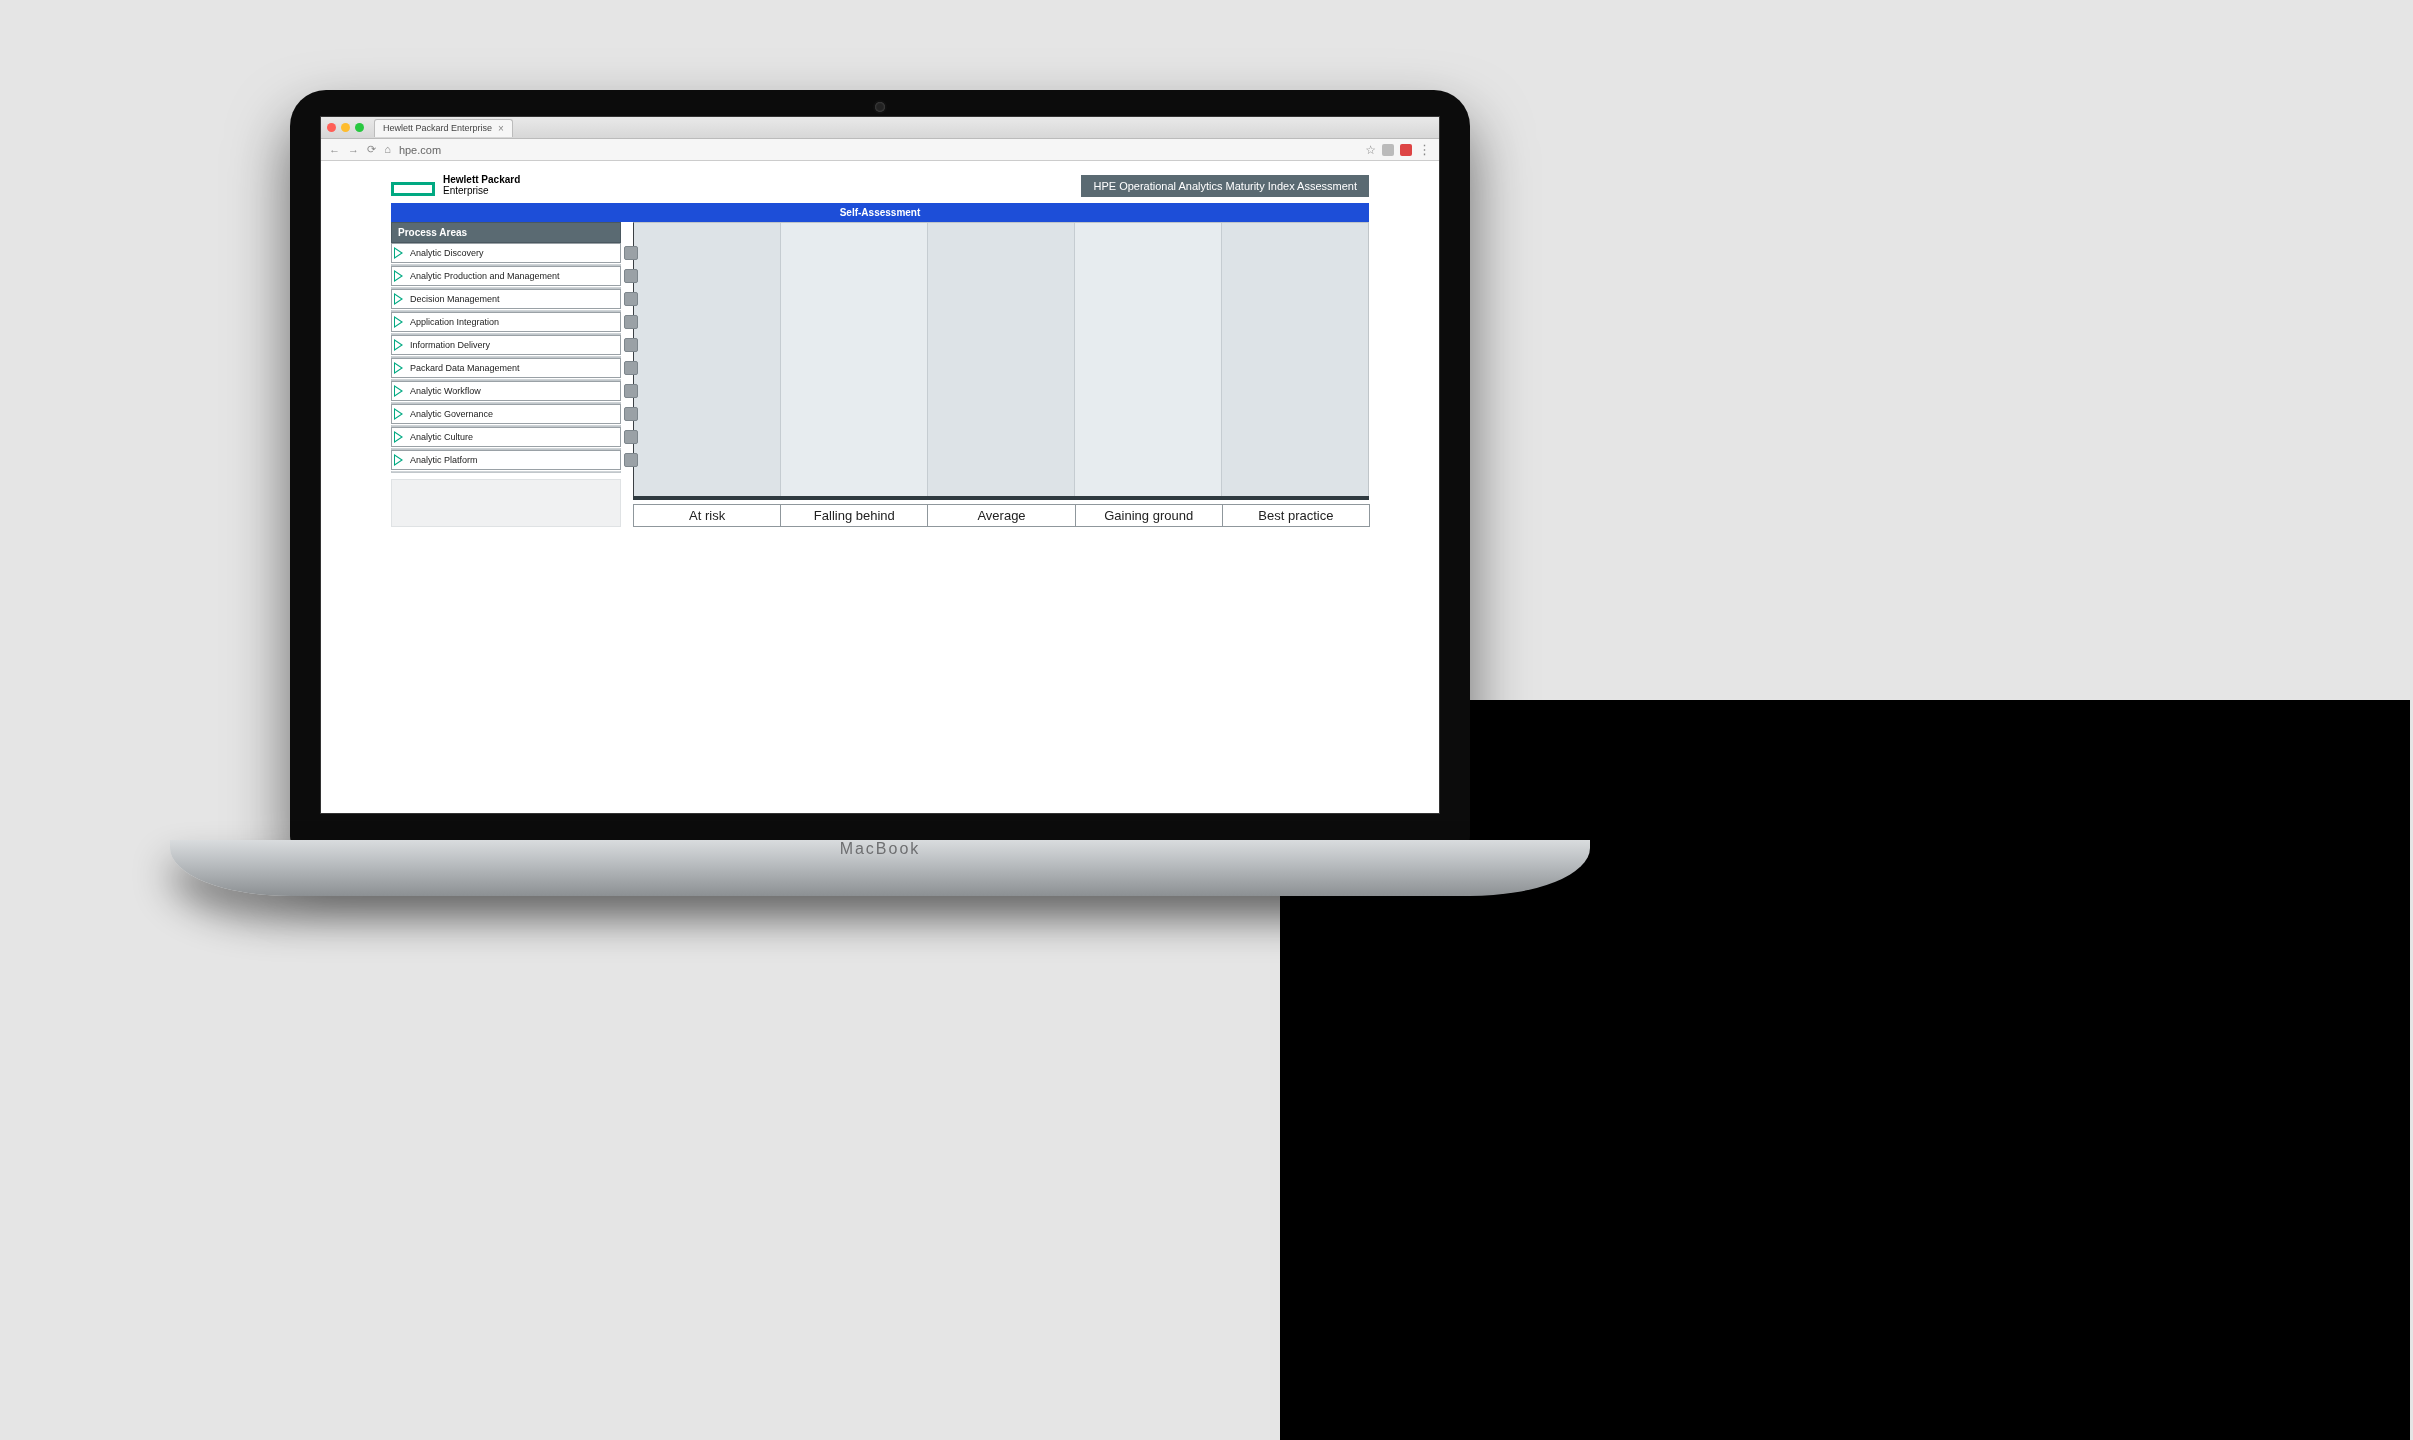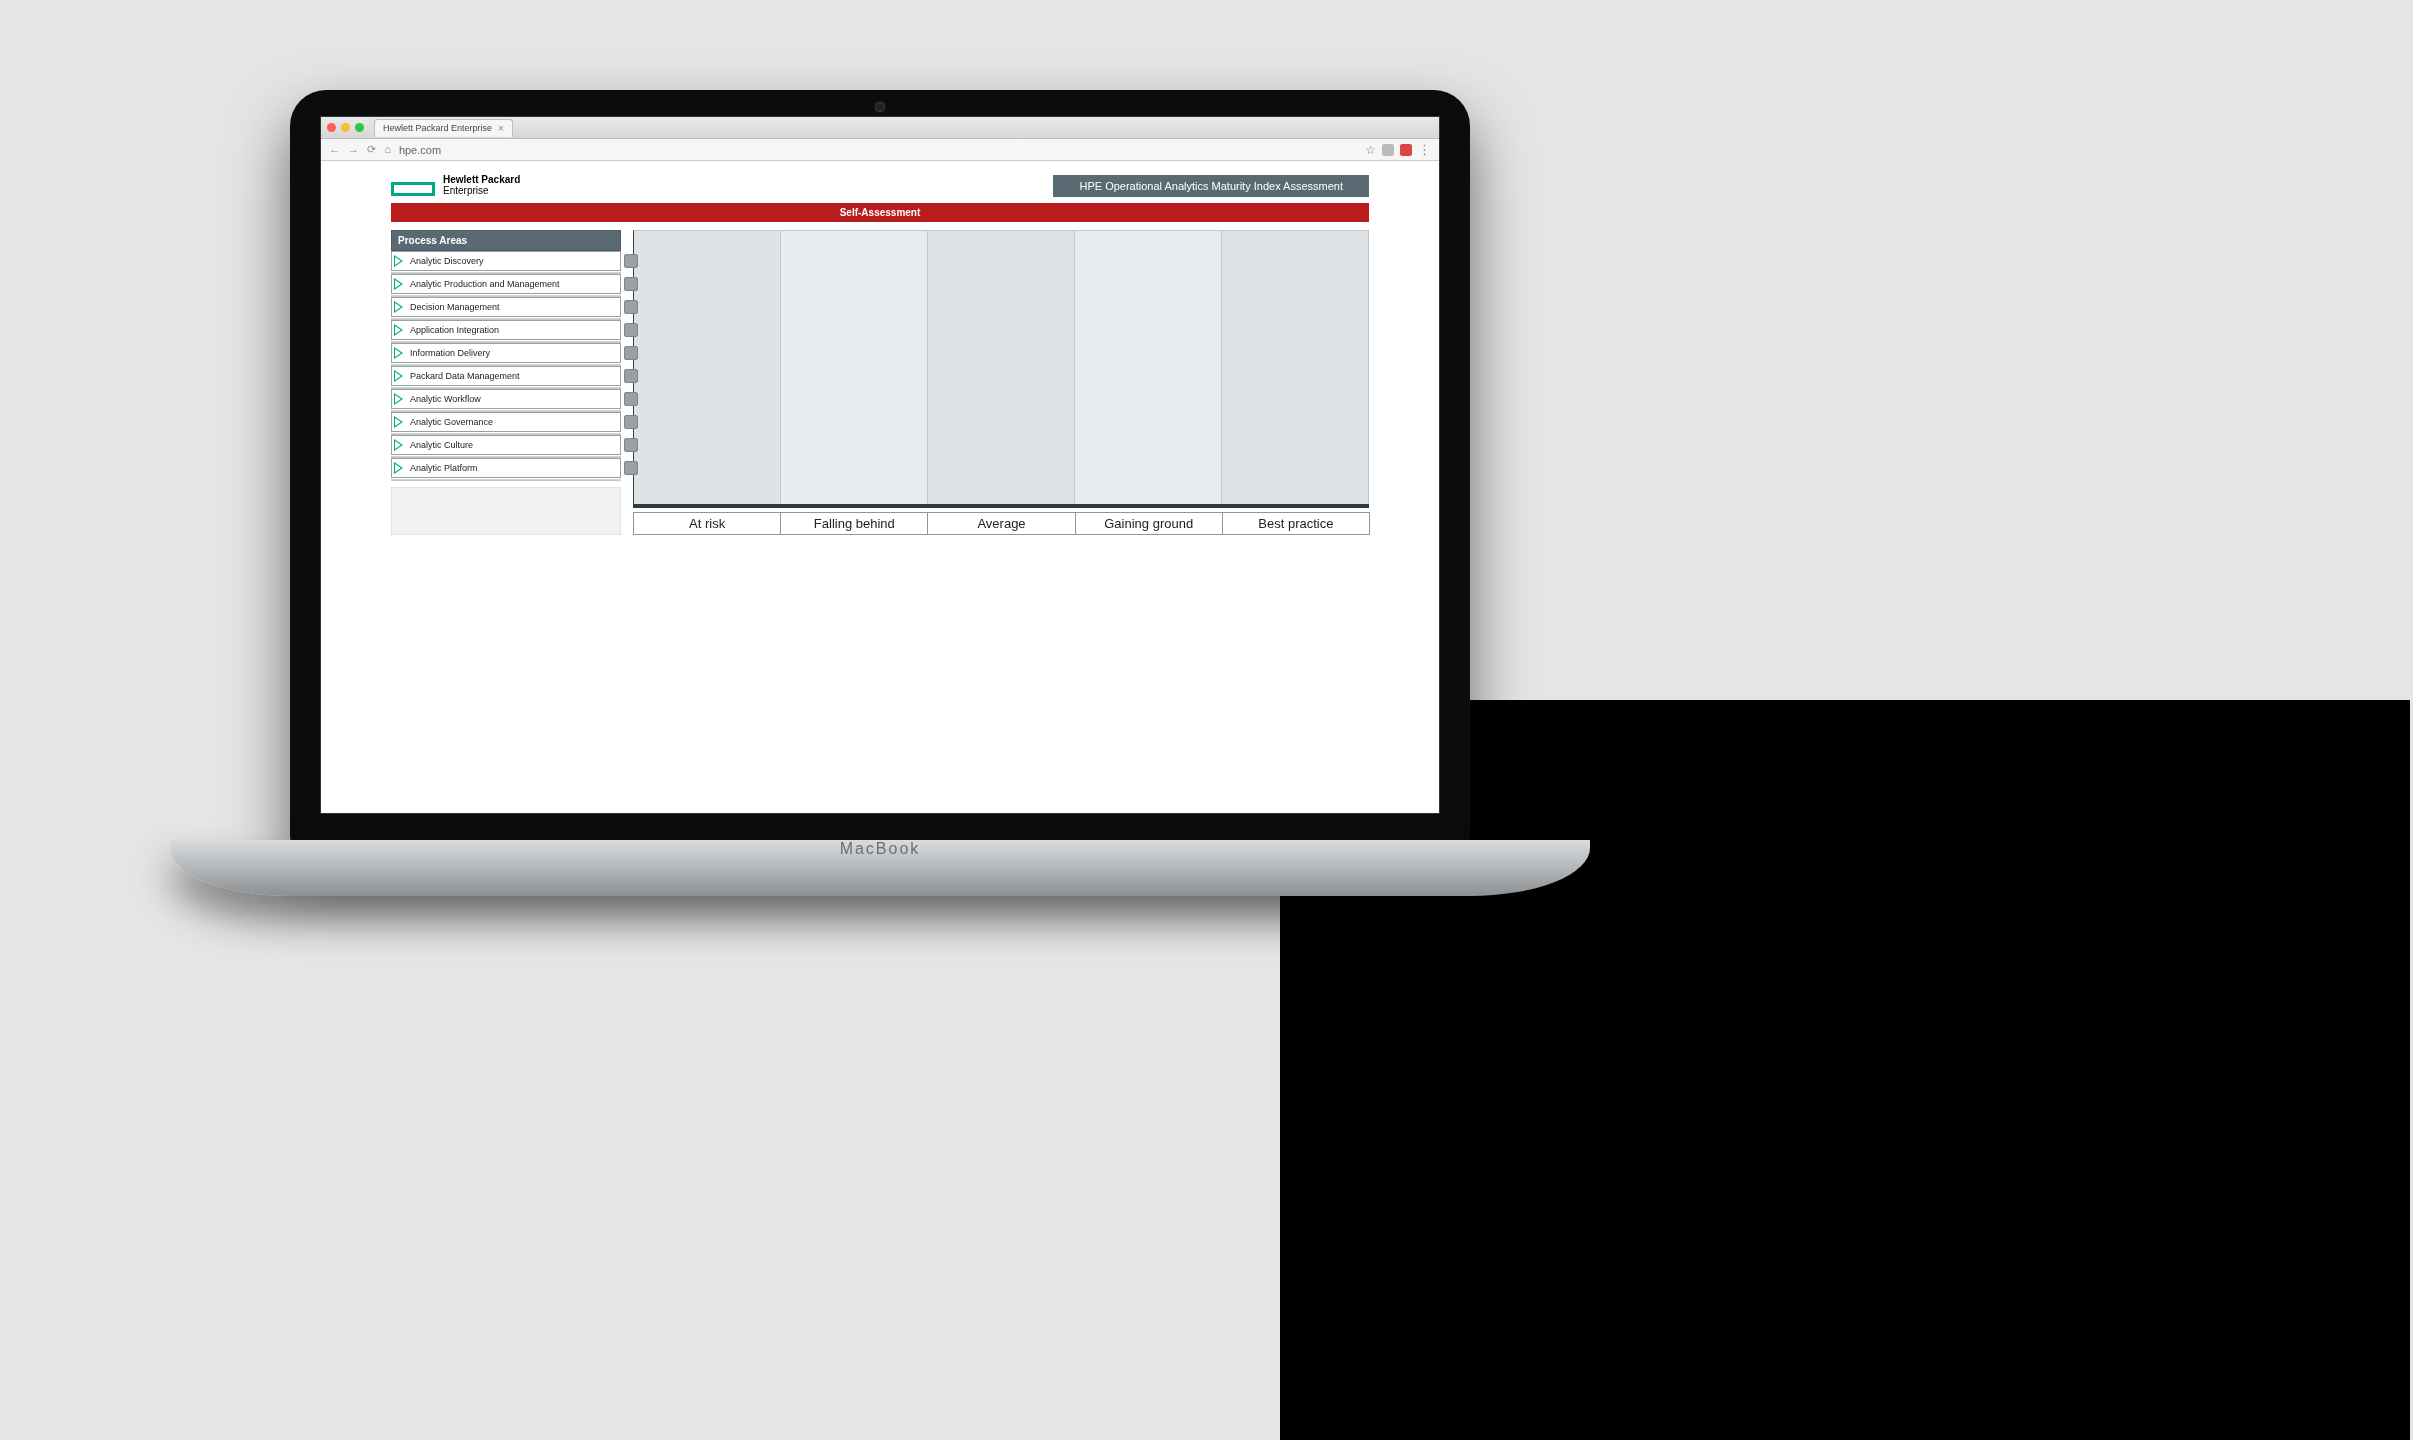--- a/index.html
+++ b/index.html
@@ -67,25 +67,25 @@
   }
   .header-row { display:flex; align-items:flex-start; gap: 24px; margin-bottom:6px;}
   .logo { display:flex; align-items:flex-end; gap:8px; }
   .logo-block {
     width: 44px; height: 14px; border: 3px solid #01a982; background:#fff;
   }
   .logo-text { line-height:1.05; font-size:10px; color:#000;}
   .logo-text b { font-weight:700; }
   .title-pill {
     margin-left:auto;
-    background:#5a6a72; color:#fff; padding:5px 26px; font-size:11px;
+    background:#5a6a72; color:#fff; padding:5px 12px; font-size:11px;
   }
   .subheader {
-    background:#b91c1c; color:#fff; text-align:center; padding:4px 0;
-    font-size:10px; font-weight:600; margin-bottom:8px;
+    background:#1d4ed8; color:#fff; text-align:center; padding:4px 0;
+    font-size:10px; font-weight:600; 
   }
   .body-row { display:flex; gap:12px;border-radius:14px; }
   .sidebar { width: 230px; }
   .sidebar-header {
     background:#5a6a72; color:#fff; padding:4px 6px; font-size:10px; font-weight:600;
     border:1px solid #4a5860;
   }
   .proc-item {
     position:relative;
     display:flex; align-items:center;

